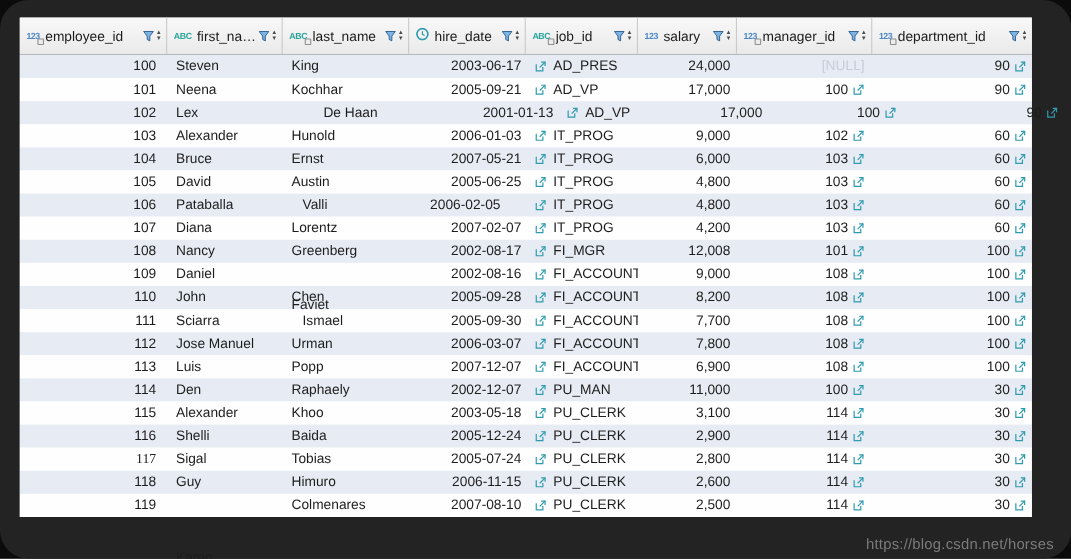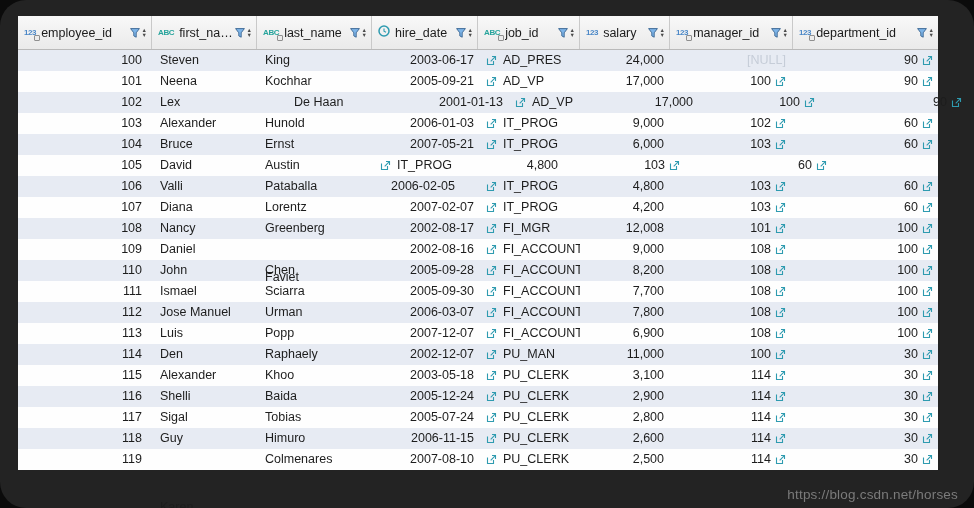--- a/index.html
+++ b/index.html
@@ -432,20 +432,23 @@
         <div class="grow">
           <div class="gcell al-right" style="width: 134px; padding-right: 10px;">
             <span class="val">105</span>
           </div>
           <div class="gcell al-left" style="width: 105px; padding-left: 8px;">
             <span class="val">David</span>
           </div>
           <div class="gcell al-left" style="width: 115px; padding-left: 8px;">
             <span class="val">Austin</span>
           </div>
+          <div class="gcell al-right" style="width: 106px; padding-right: 4px;">
+            <span class="val">2005-06-25</span>
+          </div>
           <div class="gcell al-left" style="width: 102px; padding-left: 7px;">
             <span class="link-ic before">
               <svg width="11" height="11" viewBox="0 0 11 11" aria-hidden="true">
                 <path d="M1.5 3.5 V9.5 H7.5 V6" fill="none" stroke="currentColor" stroke-width="1.1"></path>
                 <path d="M6 1.5 h3.5 v3.5" fill="none" stroke="currentColor" stroke-width="1.1"></path>
                 <path d="M4.7 6.3 L9.6 1.4" stroke="currentColor" stroke-width="1.1"></path>
               </svg>
             </span>
             <span class="val">IT_PROG</span>
           </div>
@@ -470,25 +473,25 @@
                 <path d="M6 1.5 h3.5 v3.5" fill="none" stroke="currentColor" stroke-width="1.1"></path>
                 <path d="M4.7 6.3 L9.6 1.4" stroke="currentColor" stroke-width="1.1"></path>
               </svg>
             </span>
           </div>
         </div>
         <div class="grow">
           <div class="gcell al-right" style="width: 134px; padding-right: 10px;">
             <span class="val">106</span>
           </div>
+          <div class="gcell al-left" style="width: 115px; padding-left: 8px;">
+            <span class="val">Pataballa</span>
+          </div>
           <div class="gcell al-left" style="width: 105px; padding-left: 8px;">
             <span class="val">Valli</span>
-          </div>
-          <div class="gcell al-left" style="width: 115px; padding-left: 8px;">
-            <span class="val">Pataballa</span>
           </div>
           <div class="gcell al-right" style="width: 106px; padding-right: 4px; justify-content: center;">
             <span class="val">2006-02-05</span>
           </div>
           <div class="gcell al-left" style="width: 102px; padding-left: 7px;">
             <span class="link-ic before">
               <svg width="11" height="11" viewBox="0 0 11 11" aria-hidden="true">
                 <path d="M1.5 3.5 V9.5 H7.5 V6" fill="none" stroke="currentColor" stroke-width="1.1"></path>
                 <path d="M6 1.5 h3.5 v3.5" fill="none" stroke="currentColor" stroke-width="1.1"></path>
                 <path d="M4.7 6.3 L9.6 1.4" stroke="currentColor" stroke-width="1.1"></path>
@@ -705,26 +708,26 @@
                 <path d="M6 1.5 h3.5 v3.5" fill="none" stroke="currentColor" stroke-width="1.1"></path>
                 <path d="M4.7 6.3 L9.6 1.4" stroke="currentColor" stroke-width="1.1"></path>
               </svg>
             </span>
           </div>
         </div>
         <div class="grow">
           <div class="gcell al-right" style="width: 134px; padding-right: 10px;">
             <span class="val">111</span>
           </div>
+          <div class="gcell al-left" style="width: 115px; padding-left: 8px;">
+            <span class="val">Sciarra</span>
+          </div>
           <div class="gcell al-left" style="width: 105px; padding-left: 8px;">
             <span class="val">Ismael</span>
           </div>
-          <div class="gcell al-left" style="width: 115px; padding-left: 8px;">
-            <span class="val">Sciarra</span>
-          </div>
           <div class="gcell al-right" style="width: 106px; padding-right: 4px;">
             <span class="val">2005-09-30</span>
           </div>
           <div class="gcell al-left" style="width: 102px; padding-left: 7px;">
             <span class="link-ic before">
               <svg width="11" height="11" viewBox="0 0 11 11" aria-hidden="true">
                 <path d="M1.5 3.5 V9.5 H7.5 V6" fill="none" stroke="currentColor" stroke-width="1.1"></path>
                 <path d="M6 1.5 h3.5 v3.5" fill="none" stroke="currentColor" stroke-width="1.1"></path>
                 <path d="M4.7 6.3 L9.6 1.4" stroke="currentColor" stroke-width="1.1"></path>
               </svg>
@@ -984,21 +987,21 @@
             <span class="link-ic after">
               <svg width="11" height="11" viewBox="0 0 11 11" aria-hidden="true">
                 <path d="M1.5 3.5 V9.5 H7.5 V6" fill="none" stroke="currentColor" stroke-width="1.1"></path>
                 <path d="M6 1.5 h3.5 v3.5" fill="none" stroke="currentColor" stroke-width="1.1"></path>
                 <path d="M4.7 6.3 L9.6 1.4" stroke="currentColor" stroke-width="1.1"></path>
               </svg>
             </span>
           </div>
         </div>
         <div class="grow">
-          <div class="gcell al-right" style="width: 134px; padding-right: 10px;">
+          <div class="gcell al-right" style="width: 134px; padding-right: 10px; font-family: Liberation Serif, serif;">
             <span class="val">117</span>
           </div>
           <div class="gcell al-left" style="width: 105px; padding-left: 8px;">
             <span class="val">Sigal</span>
           </div>
           <div class="gcell al-left" style="width: 115px; padding-left: 8px;">
             <span class="val">Tobias</span>
           </div>
           <div class="gcell al-right" style="width: 106px; padding-right: 4px;">
             <span class="val">2005-07-24</span>

